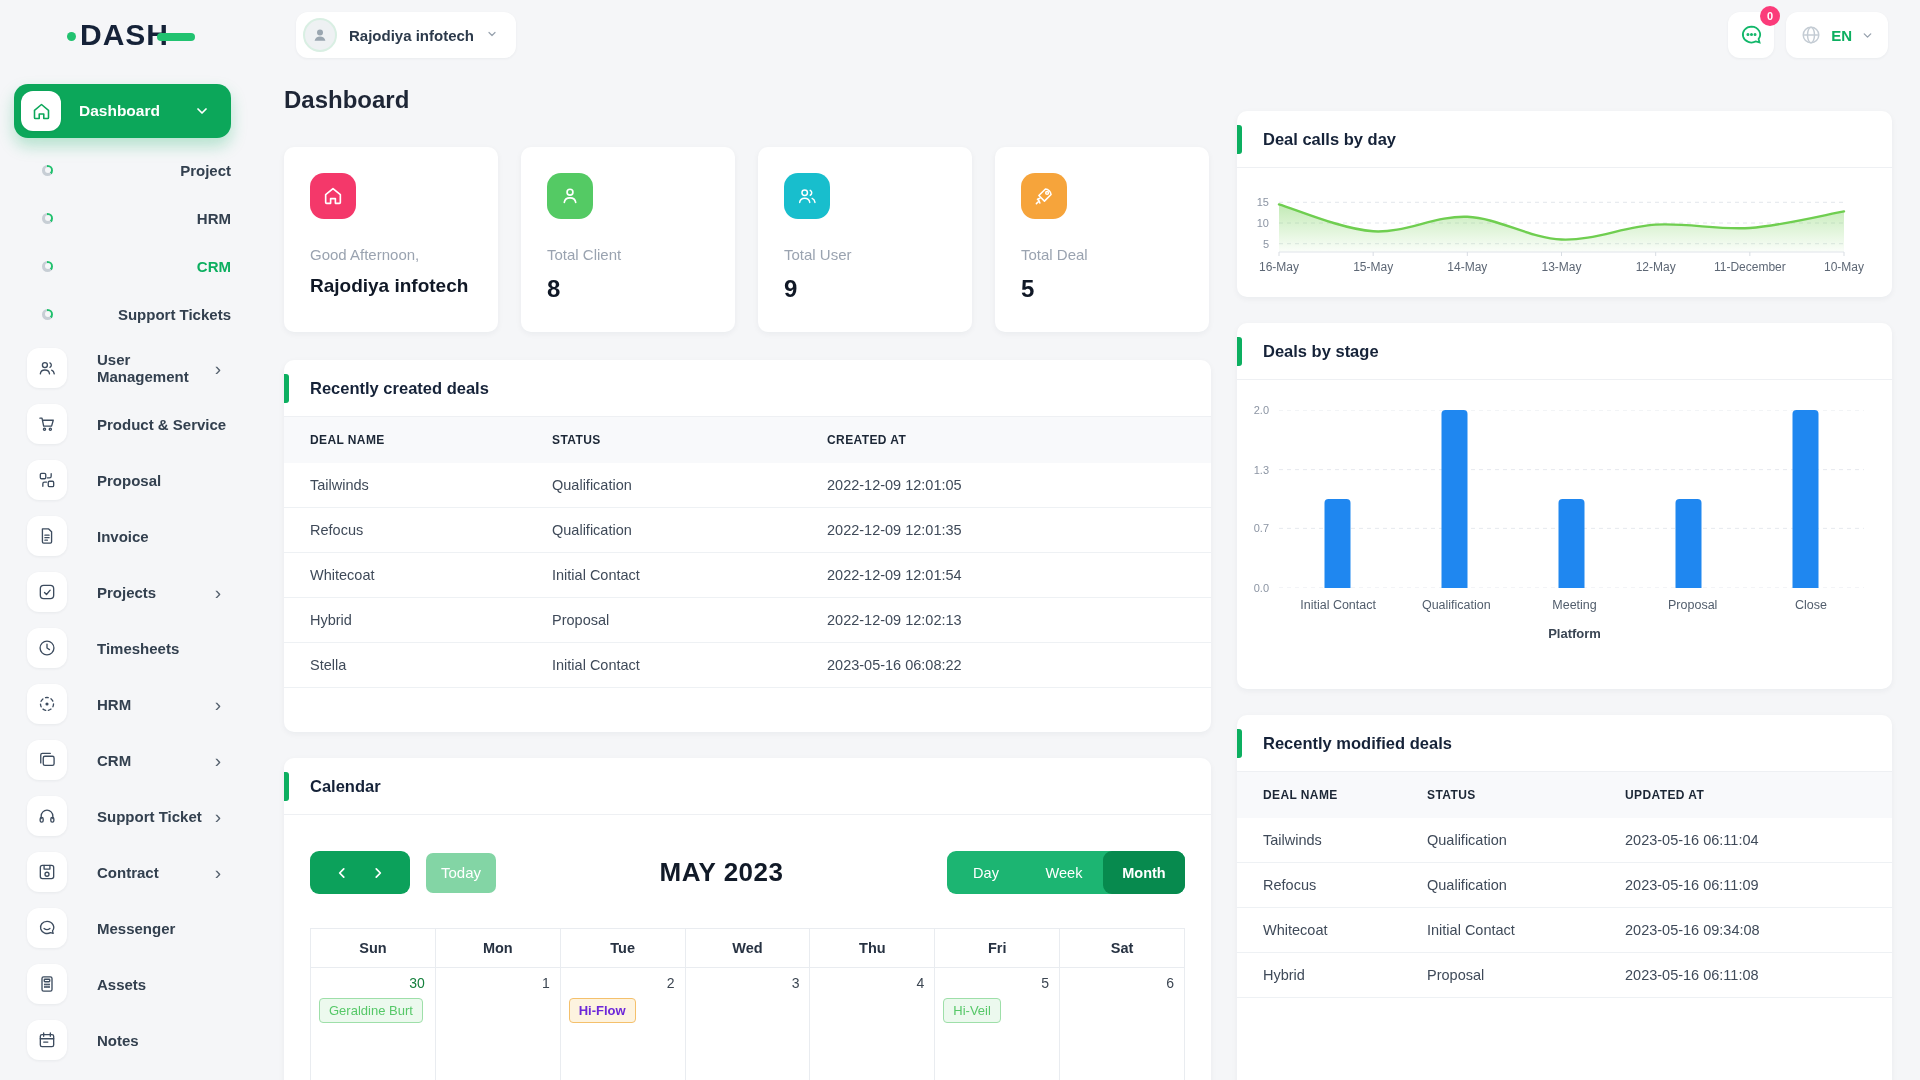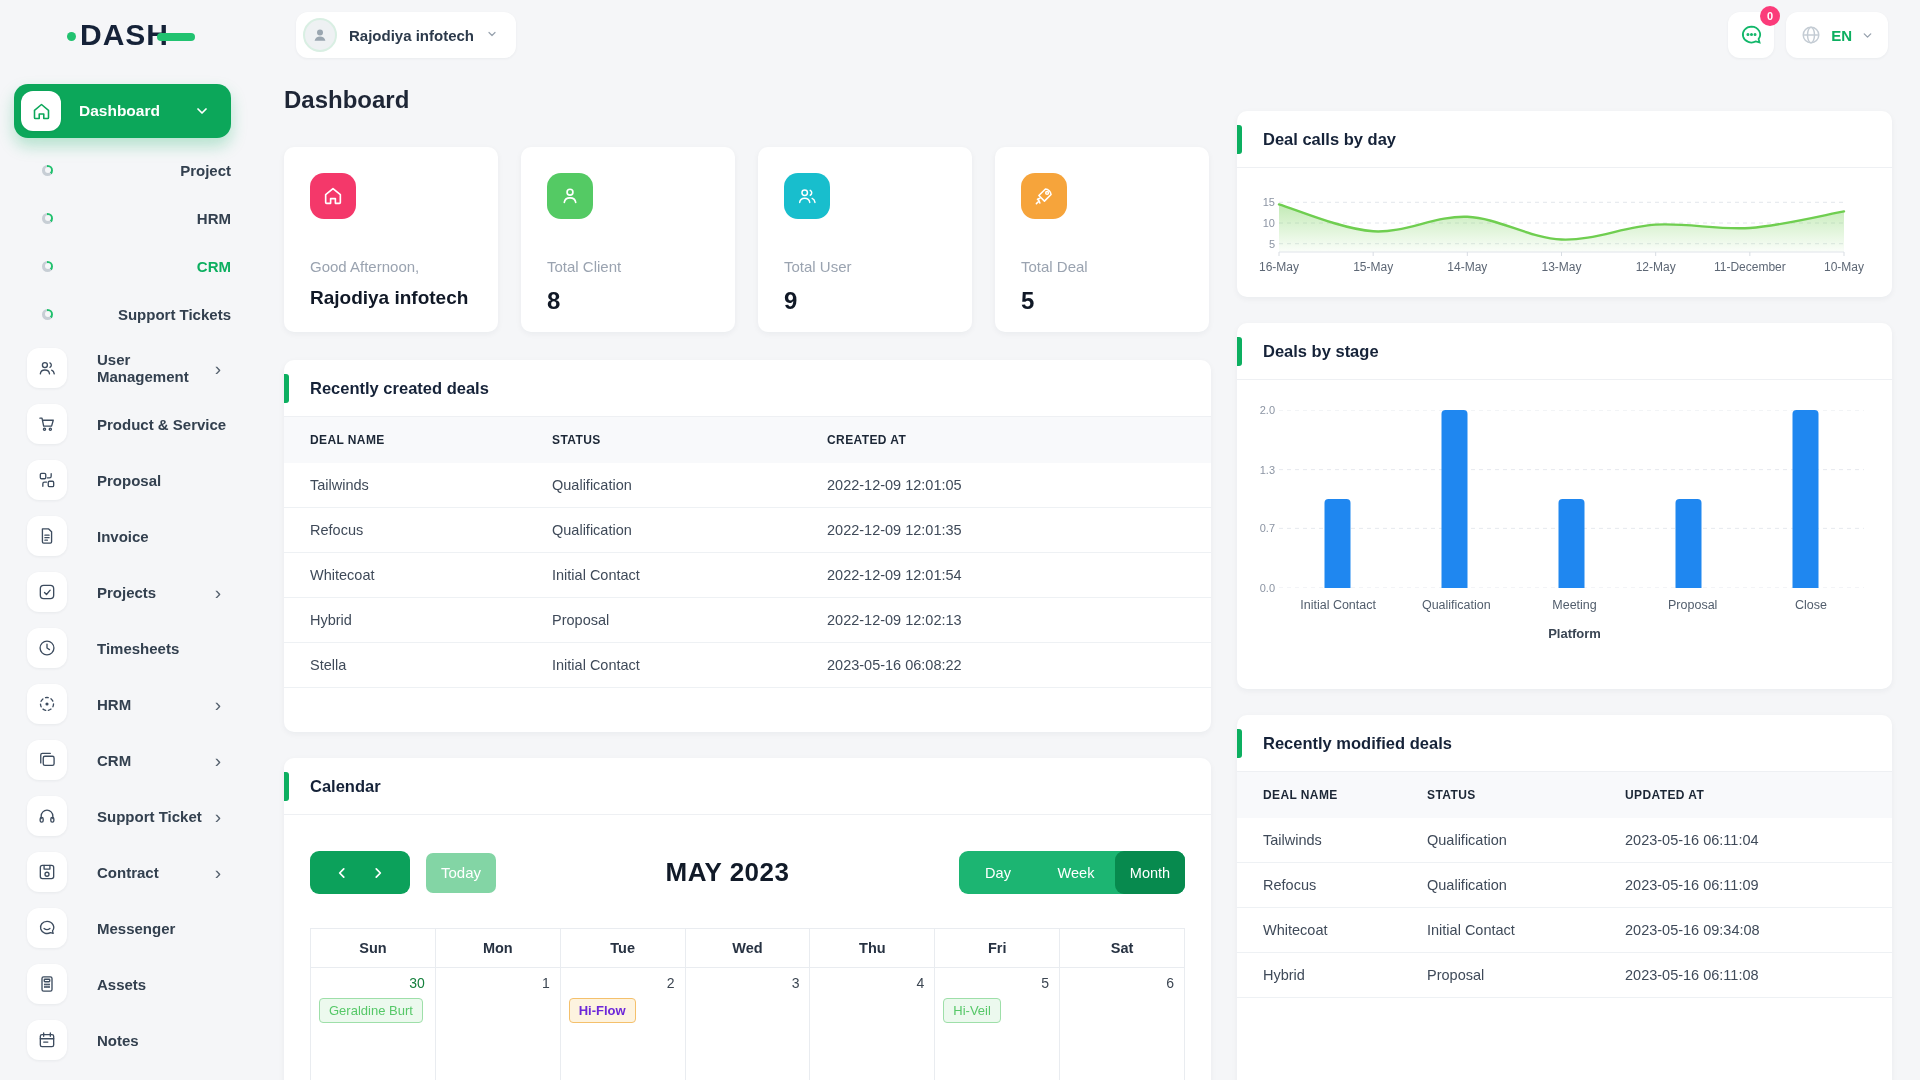--- a/index.html
+++ b/index.html
@@ -48,54 +48,54 @@
 
   .card { background:#fff; border-radius:10px; box-shadow:0 2px 6px rgba(25,39,62,.05); }
   .card-head { position:relative; display:flex; align-items:center; height:57px; padding:0 26px; border-bottom:1px solid #eef0f3; }
   .card-head::before { content:""; position:absolute; left:0; top:14px; width:5px; height:29px; background:#0caf60; border-radius:0 3px 3px 0; }
   .card-title { font-size:16.5px; font-weight:700; color:#152238; }
 
   
   .stats { display:flex; gap:23px; margin-top:33px; }
   .statcard { width:214px; height:185px; background:#fff; border-radius:10px; padding:26px; box-shadow:0 2px 6px rgba(25,39,62,.05); }
   .stat-ic { width:46px; height:46px; border-radius:14px; display:flex; align-items:center; justify-content:center; }
-  .stat-label { margin-top:39px; font-size:15px; color:#9aa3b0; }
+  .stat-label { margin-top:27px; font-size:15px; color:#9aa3b0; }
   .stat-value { margin-top:12px; font-size:24px; font-weight:700; color:#101826; }
   .stat-value.small { font-size:19px; }
 
   
   .thead { display:grid; background:#f8f9fb; height:46px; align-items:center; font-size:12px; font-weight:700; letter-spacing:.4px; color:#1c2736; padding:0 26px; }
   .trow { display:grid; height:45px; align-items:center; font-size:14.5px; color:#3f4a59; padding:0 26px; border-bottom:1px solid #eef1f4; }
   .cols-created { grid-template-columns:242px 275px 1fr; }
   .cols-modified { grid-template-columns:164px 198px 1fr; }
   .deals-card { margin-top:28px; padding-bottom:44px; }
 
   
   .cal-card { margin-top:26px; height:600px; }
   .cal-toolbar { display:flex; align-items:center; padding:36px 26px 0 26px; }
   .nav-btn { display:flex; align-items:center; justify-content:center; gap:22px; width:100px; height:43px; background:#0ca15b; color:#fff; border:none; border-radius:9px; font-size:16px; cursor:pointer; }
   .today-btn { width:70px; height:40px; margin-left:16px; background:#83d5a5; color:#fff; border:none; border-radius:7px; font-size:15px; cursor:pointer; }
   .cal-title { flex:1; text-align:center; font-size:26px; font-weight:800; color:#111a28; letter-spacing:.5px; }
   .views { display:flex; height:43px; border-radius:9px; background:#1cb572; overflow:visible; }
   .view-btn { width:78px; border:none; background:transparent; color:#fff; font-size:14.5px; cursor:pointer; }
-  .view-btn.active { background:#078a4e; border-radius:9px; width:70px; }
+  .view-btn.active { background:#078a4e; border-radius:9px; width:82px;font-weight:bold; }
   .cal-grid { margin:34px 26px 0 26px; border:1px solid #e9ecf0; background:#e9ecf0; display:grid; grid-template-columns:repeat(7,1fr); gap:1px; }
   .cal-dow { background:#fff; height:38px; display:flex; align-items:center; justify-content:center; font-size:14.5px; font-weight:700; color:#273242; }
   .cal-cell { background:#fff; height:190px; padding:4px 8px; }
   .cal-num { text-align:right; font-size:14px; color:#3c4652; padding:3px 2px; }
   .cal-num.muted { color:#15803d; }
   .event { margin-top:4px; font-size:13px; border-radius:4px; padding:4px 9px; border:1px solid; width:fit-content; max-width:100%; white-space:nowrap; overflow:hidden; }
   .event.green { color:#56c868; background:#ecf9ee; border-color:#9edfa9; }
   .event.orange { color:#6d28d9; background:#fdf3df; border-color:#f4c06c;font-weight:bold; }
 
   
   .chart-card { height:186px; }
   .chart-wrap { display:flex; padding:26px 22px 0 12px; }
   .ylab { position:relative; width:30px; flex:none; }
-  .ylab div { position:absolute; right:4px; transform:translateY(-50%); font-size:11px; color:#8b94a3; }
+  .ylab div { position:absolute; right:10px; transform:translateY(-50%); font-size:11px; color:#8b94a3; }
   .plot { position:relative; flex:1; }
   .xlabels { position:relative; height:20px; margin-top:8px; }
   .xlabels div { position:absolute; transform:translateX(-50%); font-size:12px; color:#5d6775; white-space:nowrap; }
   .stage-card { margin-top:26px; height:366px; }
   .cats { display:flex; margin-top:10px; }
   .cats div { flex:1; text-align:center; font-size:12.5px; color:#515d6c; }
   .xlabel-title { text-align:center; font-size:13px; font-weight:700; color:#3a4553; margin-top:14px; }
   .modified-card { margin-top:26px; height:420px; }
 </style>
 </head>

